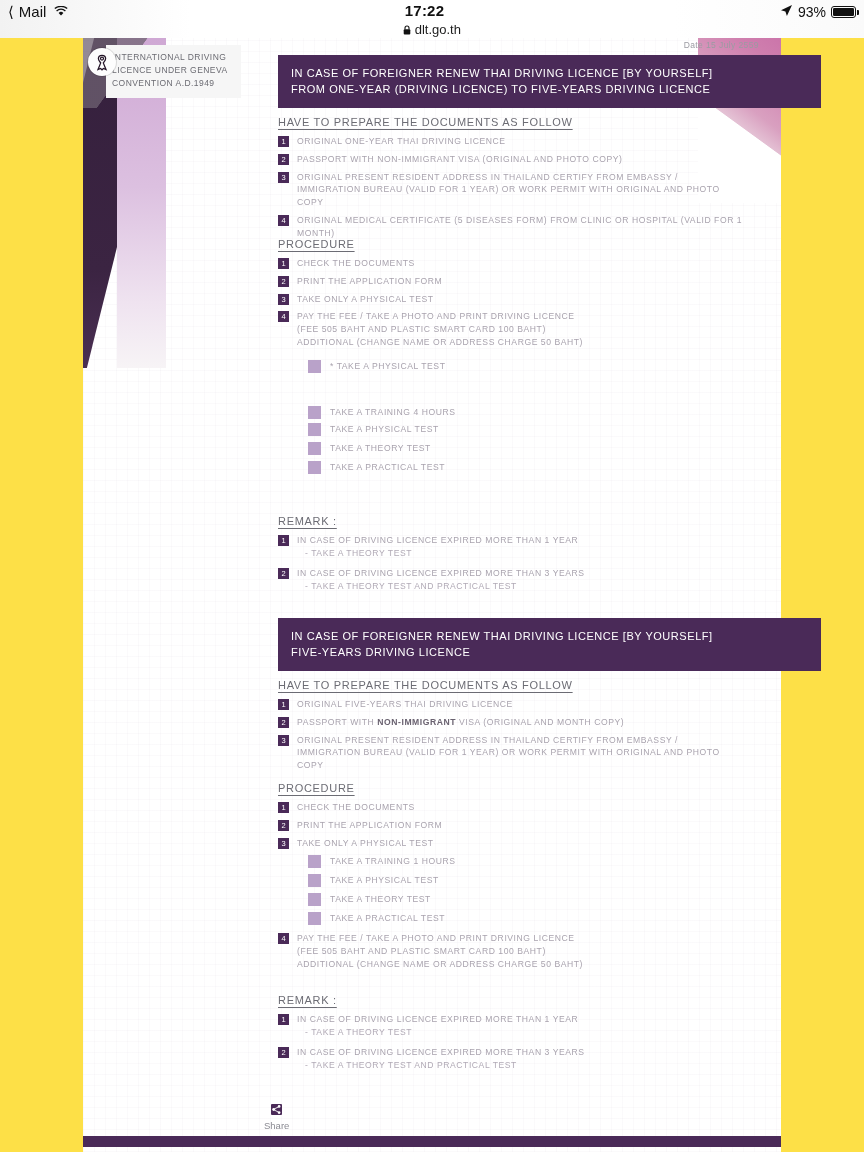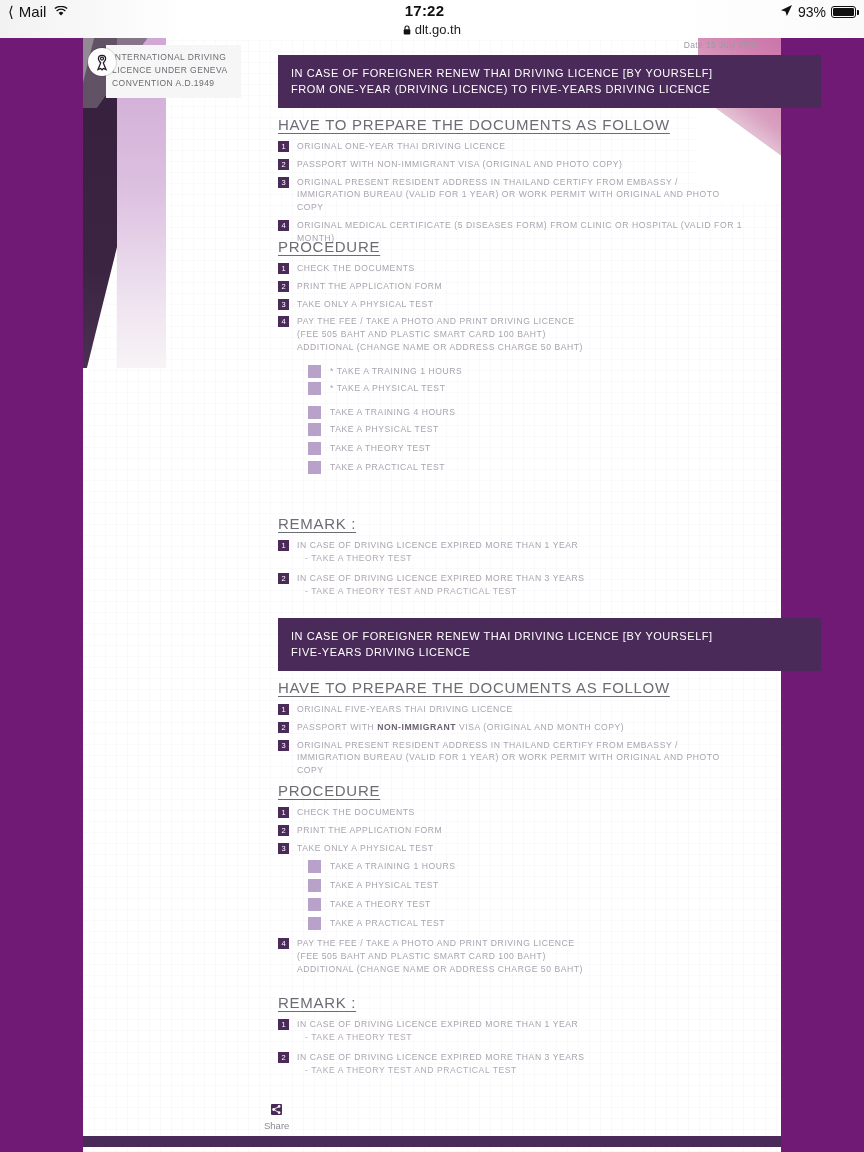--- a/index.html
+++ b/index.html
@@ -49,21 +49,21 @@
   }
   .battery > i {
     position:absolute; left:1px; top:1px; bottom:1px;
     width: 91%; background:#111; border-radius:1.2px; display:block;
   }
 
   
   #page {
     position: absolute; left: 0; top: 38px;
     width: 864px; height: 1114px;
-    background: #701a75;
+    background: #fde047;
     overflow: hidden;
   }
   #sheet {
     position: absolute; left: 83px; top: 0;
     width: 698px; height: 1114px;
     background: #ffffff;
   }
   #sheet-inner { position:absolute; inset:0; }
 
   
@@ -133,21 +133,21 @@
   .banner {
     position:absolute; left:195px; width:543px;
     background:#4a2a58; color:#ffffff;
     padding:10px 13px 11px 13px;
     font-size:11px; line-height:16px; letter-spacing:.55px;
   }
   .banner .l2 { display:block; }
 
   .section { position:absolute; left:195px; width:490px; }
   .sec-head {
-    font-size:15px; color:#6c6c74; letter-spacing:.7px;
+    font-size:11px; color:#6c6c74; letter-spacing:.7px;
     text-decoration: underline; text-underline-offset:2.5px;
     margin-bottom:7px;
   }
   .row { display:flex; align-items:flex-start; margin-bottom:5px; }
   .num {
     flex:0 0 auto; width:11px; height:11px; margin-top:1px; margin-right:8px;
     background:#4a2a58; color:#ffffff; font-size:7.5px; line-height:11px;
     text-align:center; letter-spacing:0;
   }
   .row-txt {
@@ -293,24 +293,20 @@
             <span class="num">4</span>
             <span>
               <span class="row-txt" style="display:block">PAY THE FEE / TAKE A PHOTO AND PRINT DRIVING LICENCE</span>
               <span class="row-txt" style="display:block">(FEE 505 BAHT AND PLASTIC SMART CARD 100 BAHT)</span>
               <span class="row-txt" style="display:block">ADDITIONAL (CHANGE NAME OR ADDRESS CHARGE 50 BAHT)</span>
             </span>
           </div>
           <div style="height:6px"></div>
           <div class="sub-row">
             <span class="chip"></span>
-            <span class="sub-txt">* TAKE A TRAINING 1 HOURS</span>
-          </div>
-          <div class="sub-row">
-            <span class="chip"></span>
             <span class="sub-txt">* TAKE A PHYSICAL TEST</span>
           </div>
         </div>
 
         <div class="section" style="top:368px;">
           <div class="sub-row">
             <span class="chip"></span>
             <span class="sub-txt">TAKE A TRAINING 4 HOURS</span>
           </div>
           <div class="sub-row" style="margin-bottom:6px">

